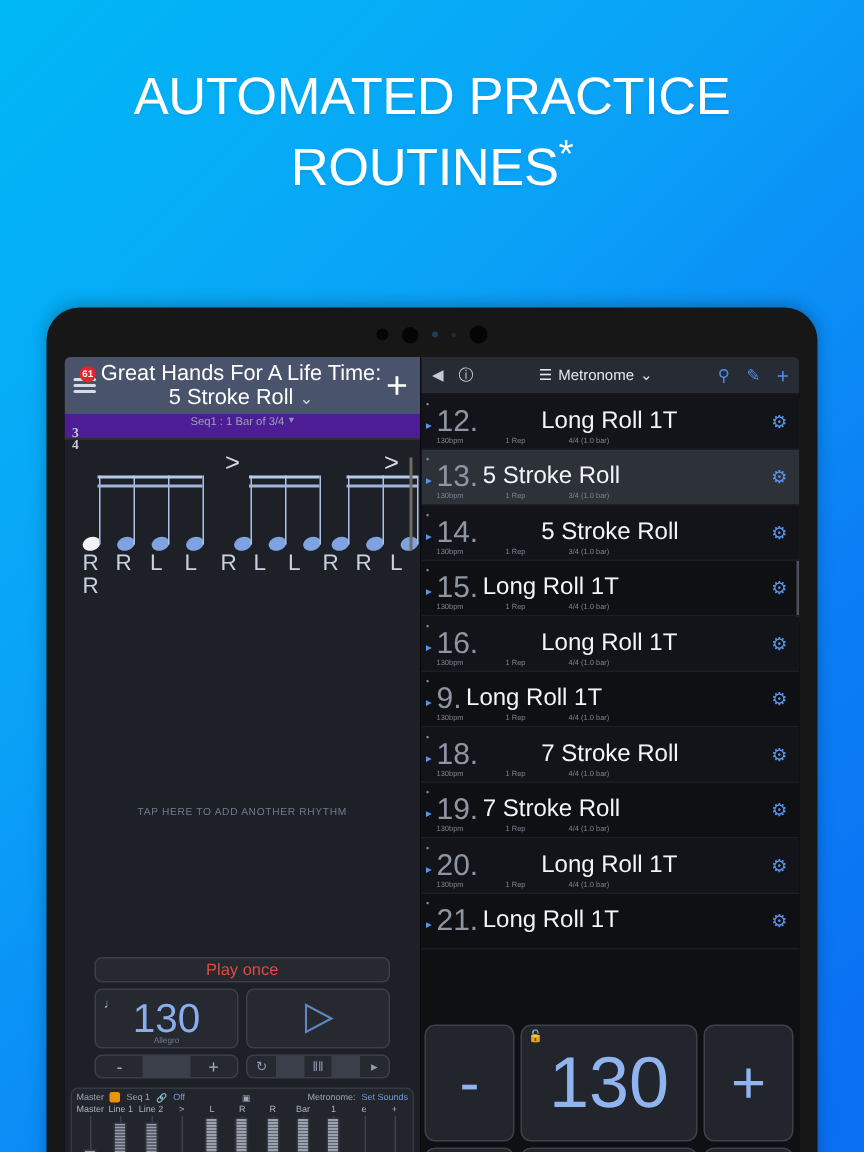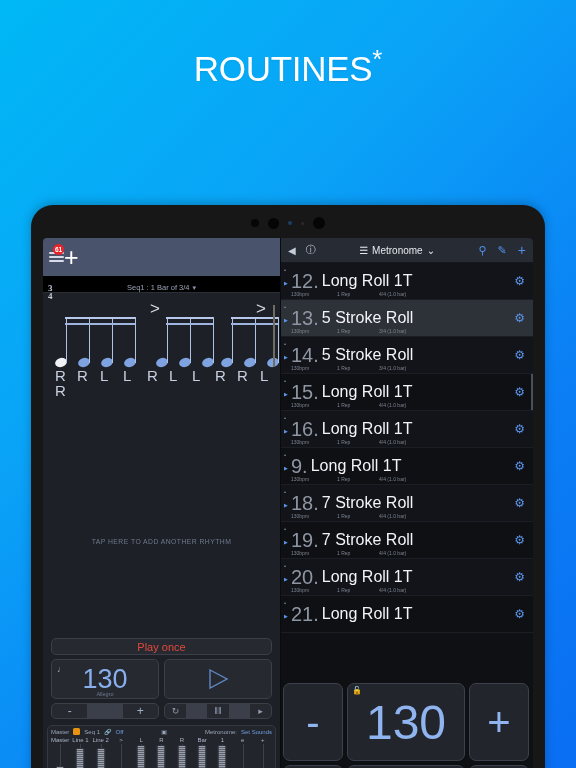--- a/index.html
+++ b/index.html
@@ -72,22 +72,22 @@
   }
   .ltitle {
     flex: 1; text-align: center; color: #ffffff;
     font-size: 14.5px; line-height: 1.12; padding: 0 2px;
     font-weight: 400;
   }
   .ltitle .chev { font-size: 11px; color: #cfd6e3; }
   .plusbig { color: #fff; font-size: 25px; font-weight: 300; line-height: 1; padding-right:2px; }
 
   .seqbar {
-    height: 17px; display: flex; align-items: flex-end; justify-content: center;
-    background: #000000; color: #9aa3b5; font-size: 7.5px;
+    height: 17px; display: flex; align-items: flex-start; justify-content: center;
+    background: #4c1d95; color: #9aa3b5; font-size: 7.5px;
     border-bottom: 1px solid #2a2e36; position: relative;
   }
   .seqbar .chev2 { font-size: 7px; margin-left: 3px; color:#8d97ab; }
 
   .timesig {
     position: absolute; left: 5px; top: 46px;
     color: #c3cbdb; font-size: 9px; line-height: 8px; text-align: center;
     font-family: "Liberation Serif", serif; font-weight: bold;
   }
 
@@ -120,21 +120,21 @@
     position: absolute; left: 0; right: 0; top: 243px;
     height: 16px; display:flex; align-items:center; justify-content:center;
     color:#8a93a6; font-size:7.5px; border-top:1px solid #282c34;
   }
   .taphere {
     position: absolute; left:0; right:0; top: 300px; text-align:center;
     color:#6f7casd; color:#707a8f; font-size:6.8px; letter-spacing:.45px;
   }
 
   
-  .transport { position:absolute; left:0; right:0; bottom:57px; padding: 0 8px; }
+  .transport { position:absolute; left:0; right:0; bottom:57px; padding: 0 20px; }
   .trow { display:flex; gap:5px; margin-bottom:4px; }
   .tcell {
     flex:1; background:#26292f; border:1px solid #3a3f49; border-radius:5px;
     display:flex; align-items:center; justify-content:center; position:relative;
   }
   .tcell.h1 { height:17px; }
   .tcell.h2 { height:40px; }
   .tcell.h3 { height:16px; }
   .lbl-red { color:#e0493f; font-size:11px; }
   .bpmbig { color:#88aeee; font-size:27px; font-weight:400; line-height:1; }
@@ -188,21 +188,21 @@
   }
   .rsub .ttl { flex:1; color:#c8cfdb; font-size:8px; }
   .rsub .tri { color:#cfd5e0; font-size:7px; }
   .rsub .ics { display:flex; gap:10px; align-items:center; }
 
   .rows { flex:1; overflow:hidden; position:relative; }
   .prow {
     height:37px; position:relative; display:flex; align-items:center;
     border-bottom:1px solid #1b1e24; padding-left:4px; padding-right:8px;
   }
-  .prow.dark { background:#121419; }
+  .prow.dark { background:#121419;gap:39px; }
   .prow.sel  { background:#2d3138; }
   .num { color:#8f96a3; font-size:20px; font-weight:300; margin-right:3px; }
   .nm  { color:#f2f4f8; font-size:16px; font-weight:300; flex:1; white-space:nowrap; overflow:hidden; }
   .gear { color:#5b93e8; font-size:12px; }
   .meta {
     position:absolute; left:6px; bottom:2px; display:flex; gap:0;
     font-size:5px; color:#7d8491; align-items:center;
   }
   .meta .m1 { width:46px; }
   .meta .m2 { width:42px; }
@@ -229,20 +229,21 @@
   .tbtn.minus { width:60px; height:78px; font-size:40px; font-weight:300; }
   .tbtn.val   { width:118px; height:78px; font-size:48px; font-weight:400; }
   .tbtn.plus  { width:60px; height:78px; font-size:40px; font-weight:300; }
   .tbtn.stub  { height:15px; }
   .lockic { position:absolute; top:2px; left:4px; font-size:8px; color:#6f9de0; }
 </style>
 </head>
 <body>
 
 <div class="headline">
+  <span class="ln">AUTOMATED PRACTICE</span>
   <span class="ln"><span>ROUTINES</span><span class="star">*</span></span>
 </div>
 
 <div class="tablet">
 
   <div class="bezel-dots">
     <span class="bd s1"></span>
     <span class="bd s2"></span>
     <span class="bd s3"></span>
     <span class="bd s4"></span>
@@ -252,20 +253,24 @@
   <div class="screen">
 
     <div class="left">
 
       <div class="lhead">
         <div class="hamb">
           <i></i>
           <i></i>
           <i></i>
           <span class="badge">61</span>
+        </div>
+        <div class="ltitle">
+          <div>Great Hands For A Life Time:</div>
+          <div><span>5 Stroke Roll</span> <span class="chev">⌄</span></div>
         </div>
         <div class="plusbig">+</div>
       </div>
 
       <div class="seqbar">
         <span>Seq1 : 1 Bar of 3/4</span>
         <span class="chev2">▾</span>
       </div>
 
       <div class="timesig">

